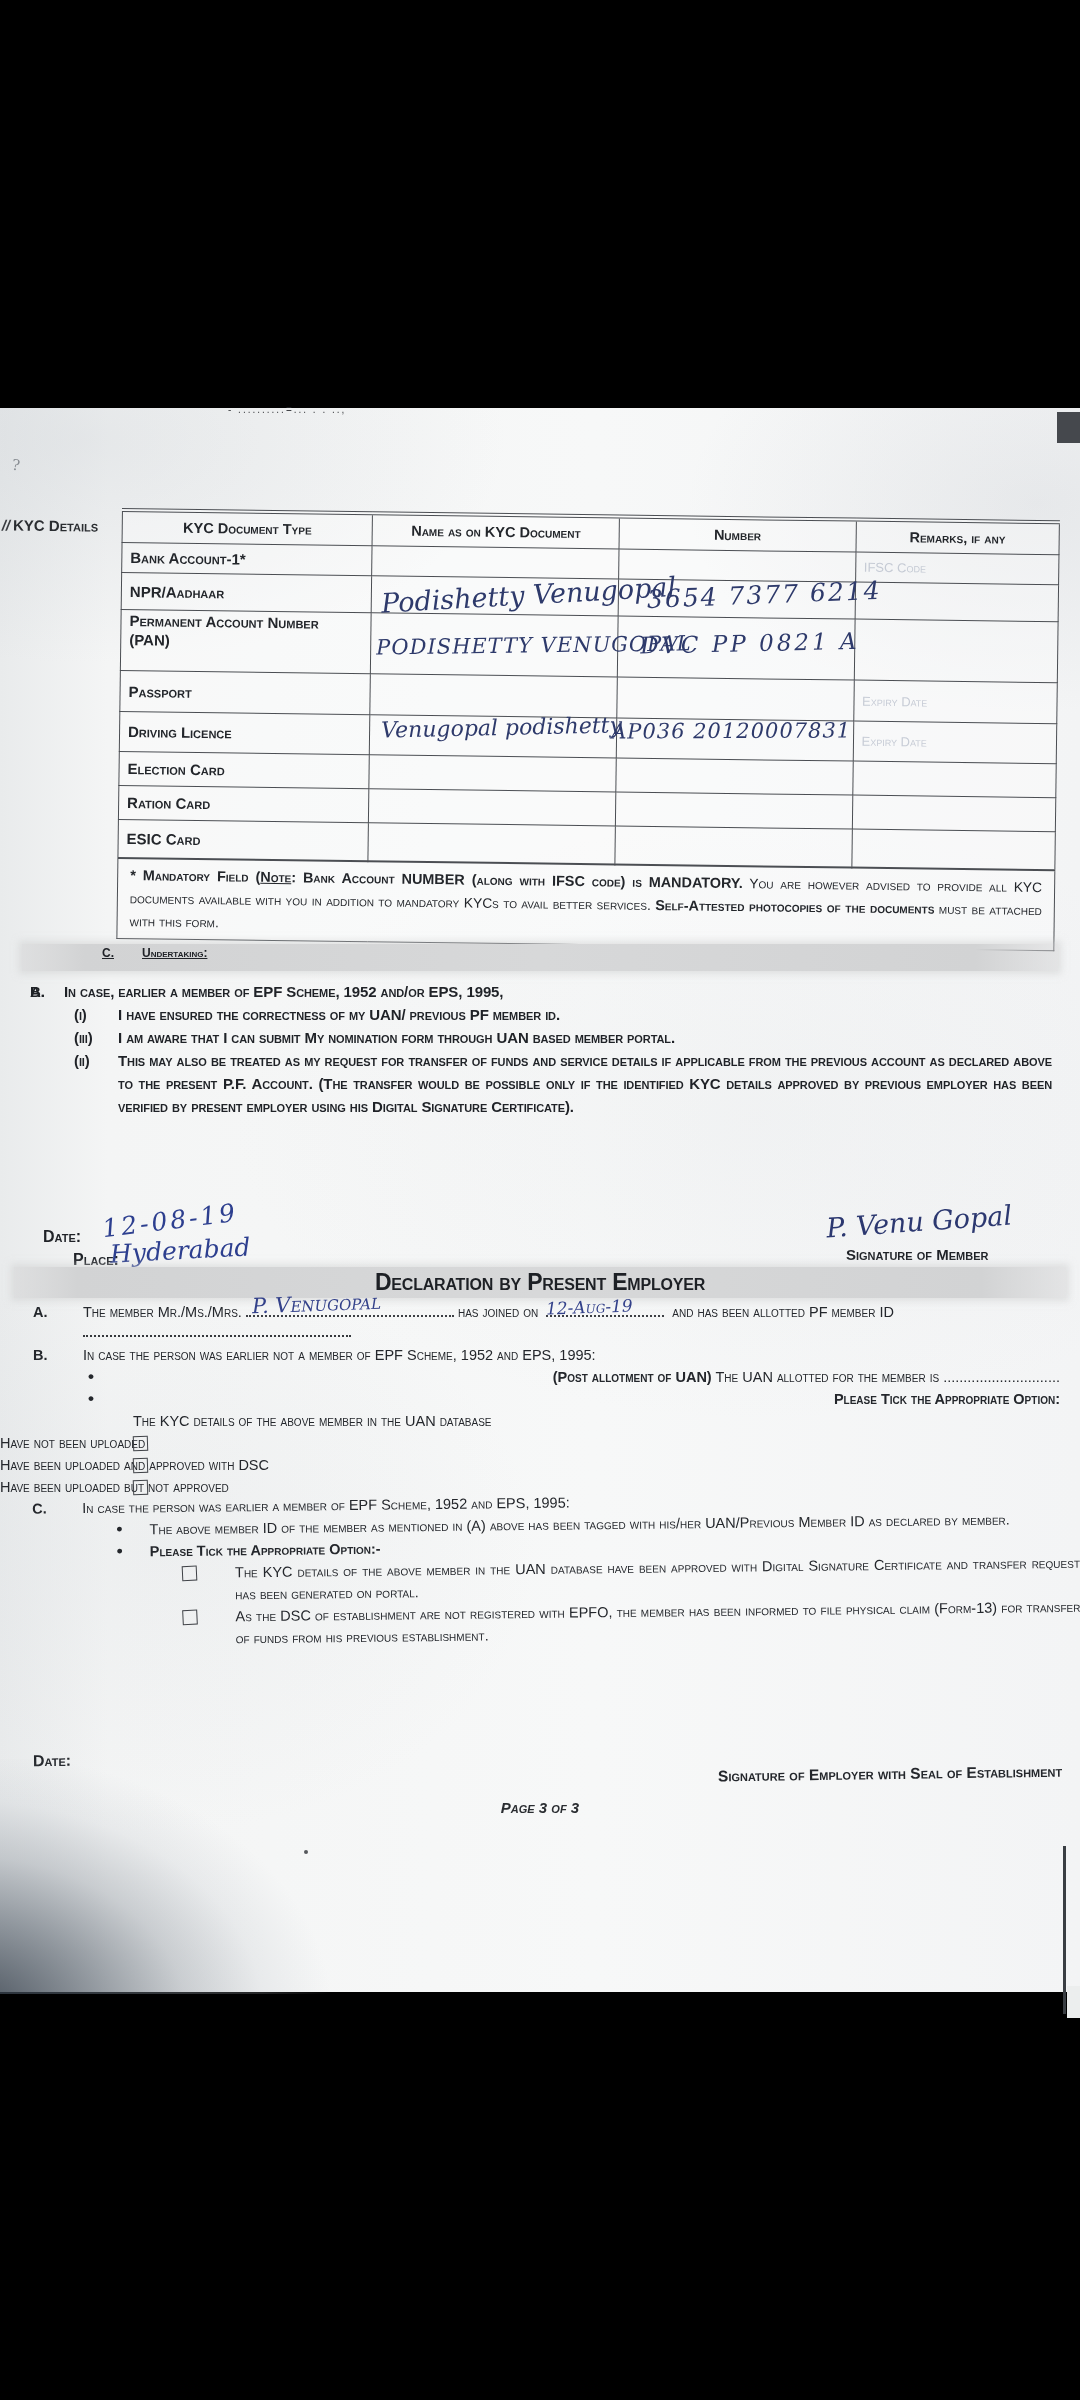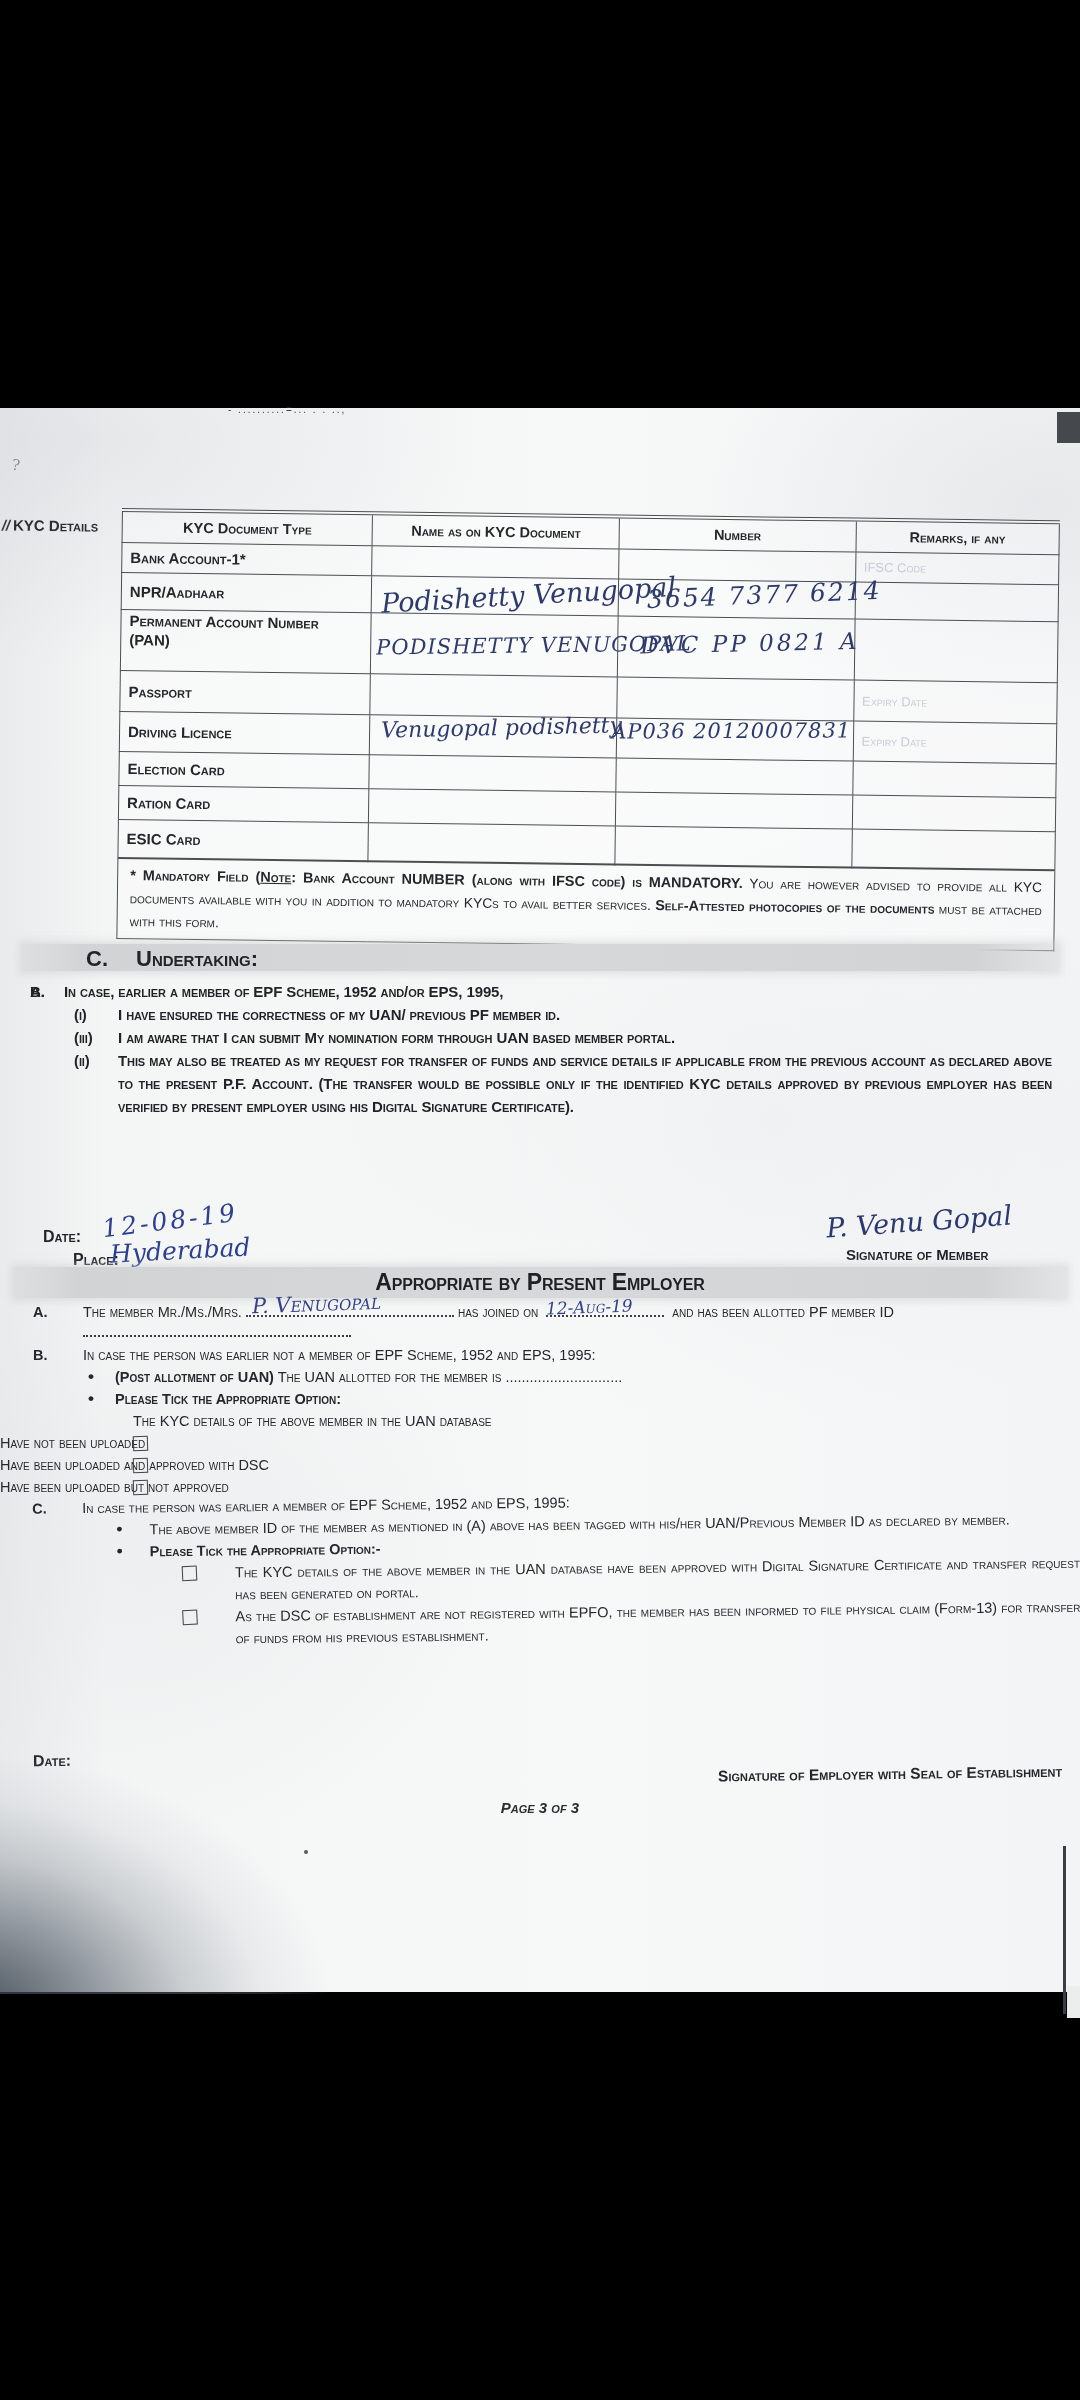--- a/index.html
+++ b/index.html
@@ -53,21 +53,21 @@
   #hw-aadhaar-name{left:382px;top:66px;font-size:27px;transform:rotate(-4deg);}
   #hw-aadhaar-num{left:648px;top:64px;font-size:25px;letter-spacing:2px;transform:rotate(-3deg);}
   #hw-pan-name{left:378px;top:120px;font-size:21px;letter-spacing:1px;transform:rotate(-1.5deg);}
   #hw-pan-num{left:642px;top:114px;font-size:23px;letter-spacing:3px;transform:rotate(-2deg);}
   #hw-dl-name{left:384px;top:202px;font-size:22px;transform:rotate(-2deg);}
   #hw-dl-num{left:614px;top:203px;font-size:21px;letter-spacing:1px;transform:rotate(-1deg);}
   
   .band{position:absolute;background:linear-gradient(90deg,rgba(205,205,206,.45),#d2d3d4 6%,#d7d8d9 50%,#d2d3d4 92%,rgba(205,205,206,.4));
     box-shadow:0 0 7px 3px rgba(206,207,208,.55);}
   #band-undertaking{left:22px;right:22px;top:536px;height:27px;}
-  #undertaking-head{position:absolute;left:64px;top:2px;font-size:22px;font-weight:700;color:#202328;}
+  #undertaking-head{position:absolute;left:80px;top:2px;font-size:12px;font-weight:700;color:#202328;text-decoration:underline;}
   #undertaking-head .hl{margin-right:28px;}
   #band-declaration{left:14px;right:14px;top:859px;height:31px;text-align:center;}
   #declaration-title{font-size:23px;font-weight:700;color:#1d2025;line-height:31px;letter-spacing:-.2px;}
   
   #sec-undertaking{position:absolute;left:0;top:572px;width:1052px;color:#1f2227;
     font-size:15px;font-weight:700;line-height:23px;letter-spacing:-.1px;}
   .u-row{position:relative;padding-left:64px;}
   .u-row>.lbl{position:absolute;left:30px;}
   .u-sub{position:relative;padding-left:118px;text-align:justify;}
   .u-sub>.lbl{position:absolute;left:74px;}
@@ -85,21 +85,21 @@
   .e-row{position:relative;padding-left:83px;width:967px;box-sizing:border-box;}
   .e-row>.lbl{position:absolute;left:33px;font-weight:700;}
   #emp-a{position:absolute;top:0;left:0;width:1060px;}
   #emp-a .fill{display:inline-block;border-bottom:2px dotted #3c3f44;position:relative;height:14px;}
   #fill-name{width:208px;} #fill-join{width:118px;margin:0 4px;}
   #hw-emp-name{left:6px;top:-8px;font-size:21px;color:#33418a;transform:rotate(-2deg);}
   #hw-emp-date{left:0px;top:-5px;font-size:17px;color:#33418a;transform:rotate(-2deg);}
   #emp-a-dots{margin-left:83px;width:268px;height:12px;border-bottom:2.5px dotted #35383c;}
   #emp-b{position:absolute;top:43px;left:0;width:1060px;}
   #emp-c{position:absolute;top:197px;left:0;width:1060px;transform:rotate(-.65deg);transform-origin:0 50%;}
-  .bullet-b{position:relative;padding-left:115px;}
+  .bullet-b{position:relative;padding-left:115px;text-align:right;}
   .bullet-b::before{content:"\2022";position:absolute;left:88px;font-weight:700;font-size:17px;}
   .bullet-c{position:relative;padding-left:150px;width:900px;text-align:justify;}
   .bullet-c::before{content:"\2022";position:absolute;left:117px;font-weight:700;font-size:17px;}
   .sub-b{padding-left:133px;}
   .opt{position:relative;}
   .opt .box{position:absolute;left:133px;top:4px;width:13px;height:13px;border:1.6px solid #3e4146;
     background:transparent;transform:rotate(-2deg);}
   .opt-c{position:relative;padding-left:235px;width:845px;box-sizing:content-box;text-align:justify;}
   .opt-c .box{position:absolute;left:182px;top:4px;width:13px;height:13px;border:1.6px solid #3e4146;transform:rotate(-2deg);}
   .bold{font-weight:700;}
@@ -227,21 +227,21 @@
     <div id="sec-member">
       <span id="member-date-label" class="smallcaps">Date:</span>
       <span class="hw" id="hw-date">12-08-19</span>
       <span id="member-place-label" class="smallcaps">Place:</span>
       <span class="hw" id="hw-place">Hyderabad</span>
       <span class="hw" id="hw-member-sign">P. Venu Gopal</span>
       <span id="member-sign-caption" class="smallcaps">Signature of Member</span>
     </div>
 
     <div id="band-declaration" class="band">
-      <span id="declaration-title" class="smallcaps">Appropriate by Present Employer</span>
+      <span id="declaration-title" class="smallcaps">Declaration by Present Employer</span>
     </div>
 
     <div id="sec-employer" class="smallcaps">
 
       <div id="emp-a">
         <div class="e-row">
           <span class="lbl">A.</span>
           <span>The member Mr./Ms./Mrs.</span>
           <span class="fill" id="fill-name"><span class="hw" id="hw-emp-name">P. Venugopal</span></span>
           <span>has joined on</span>

